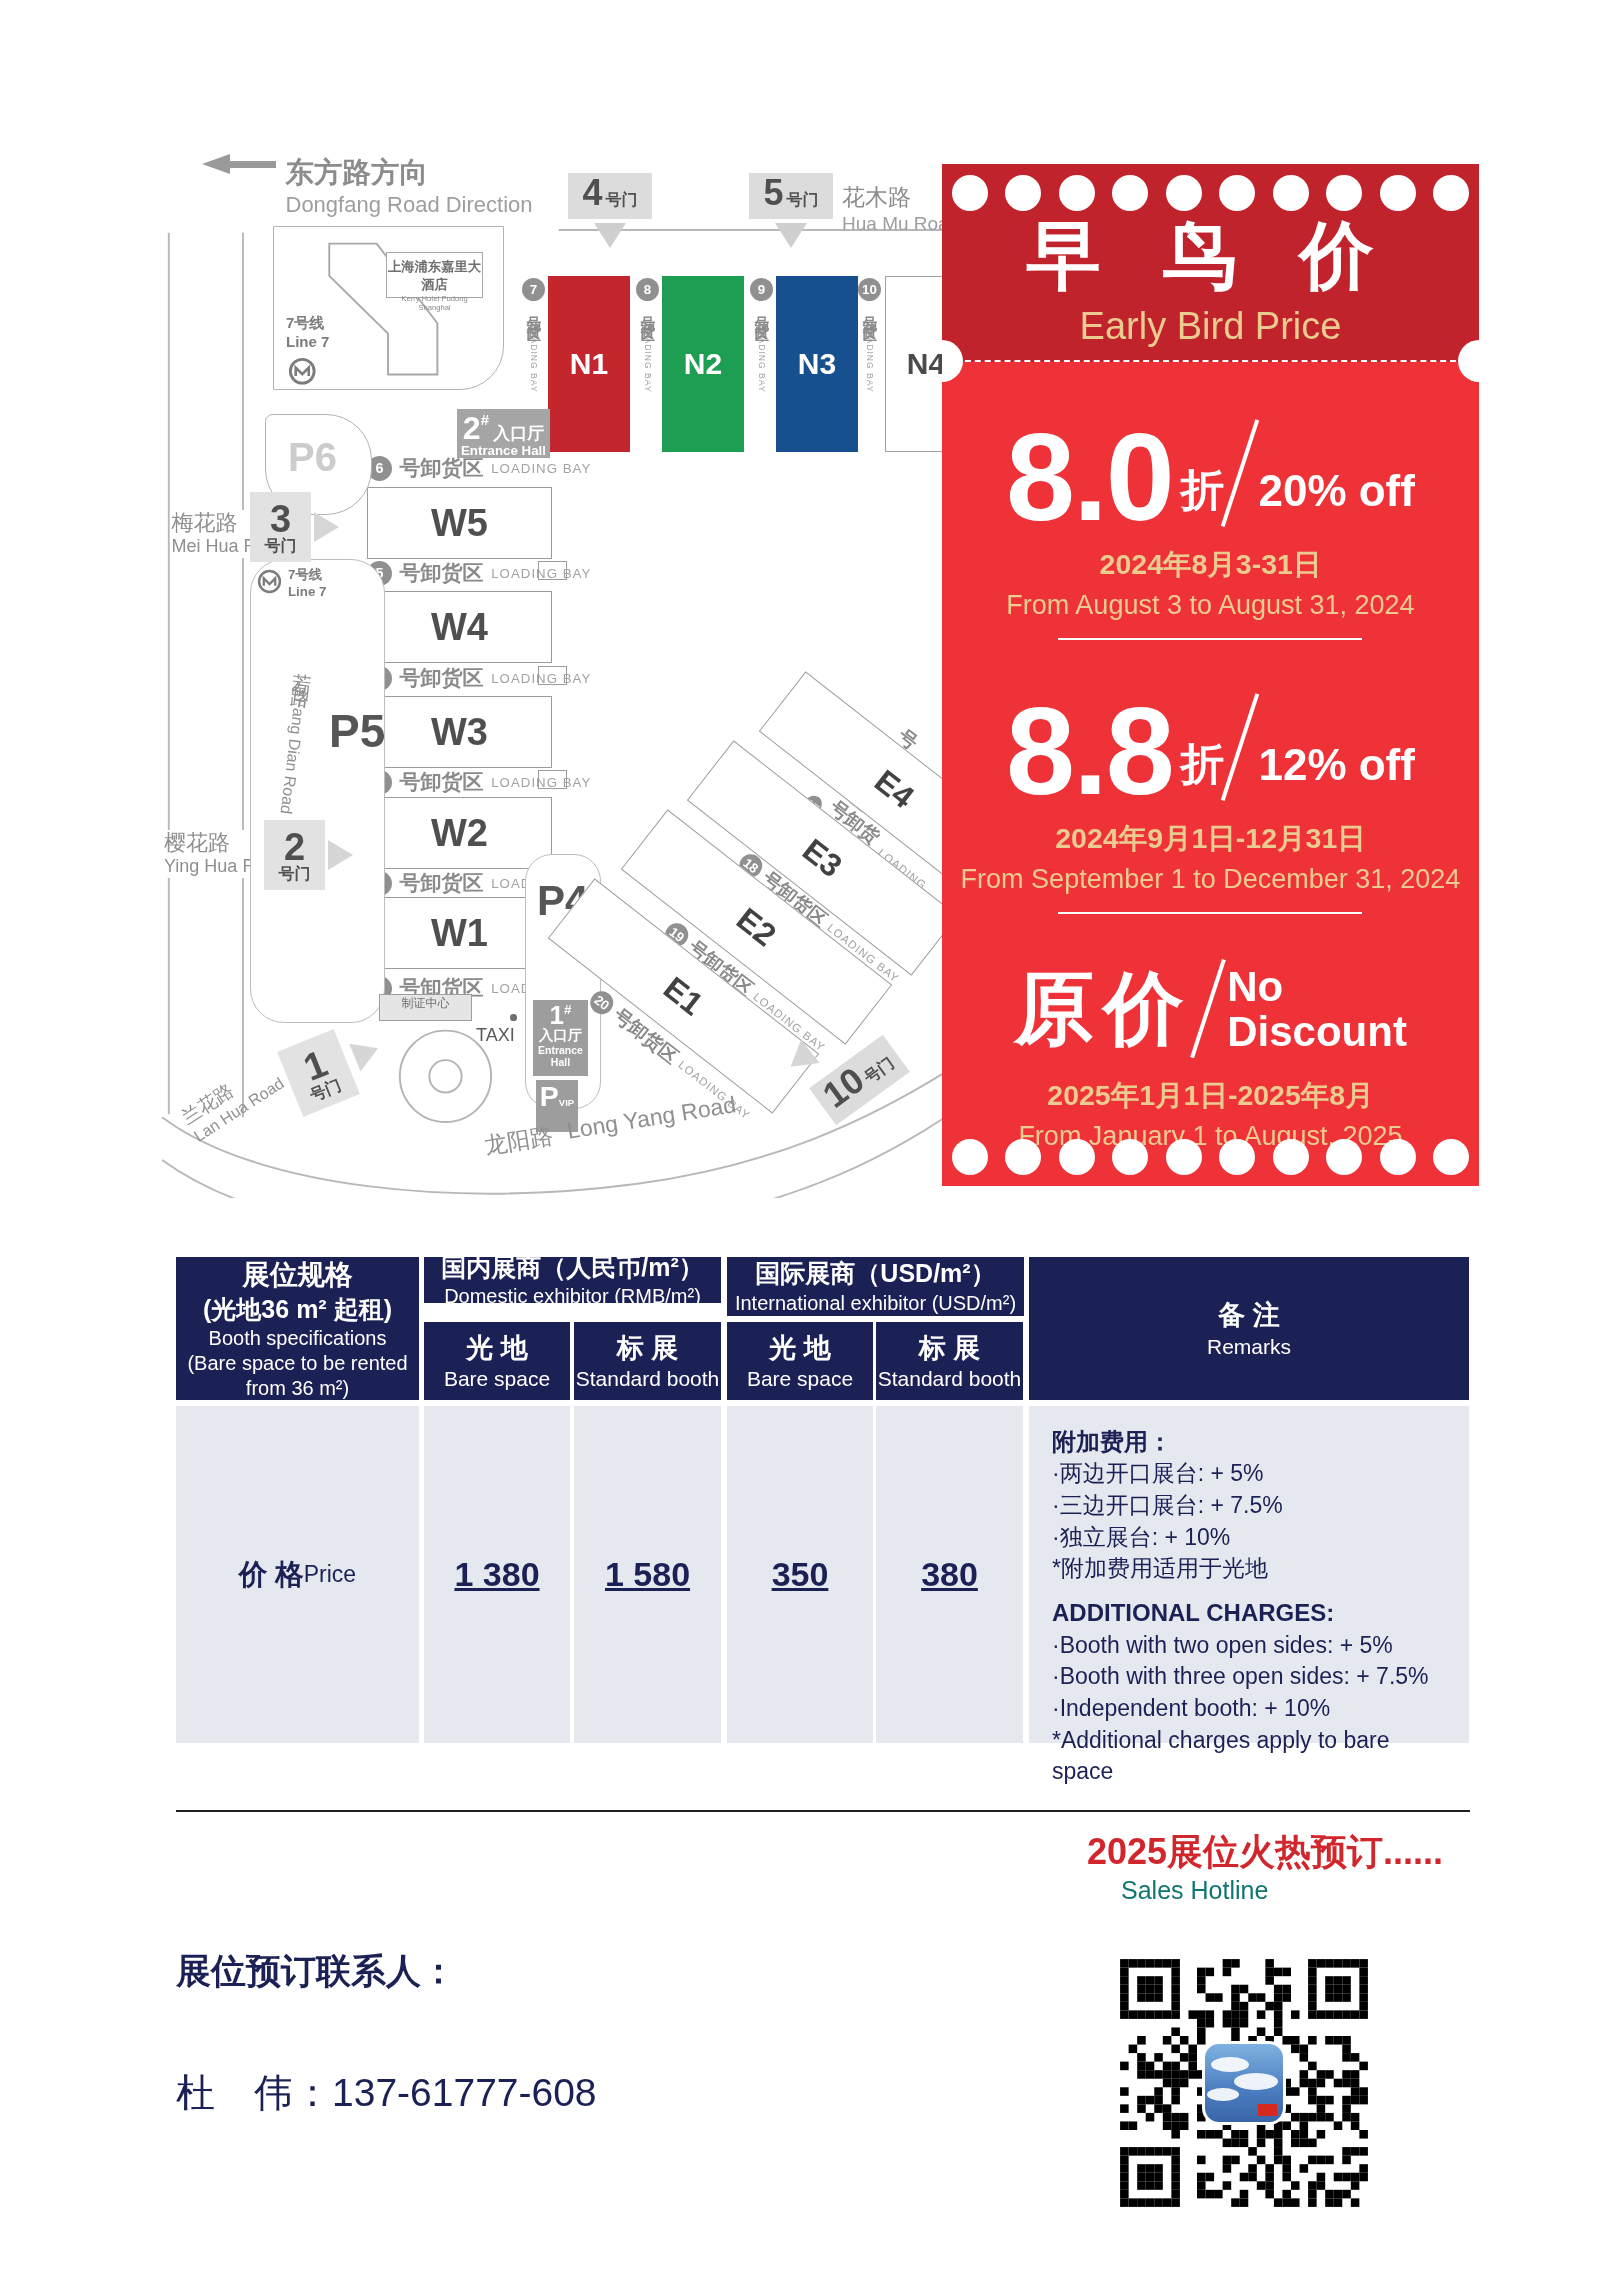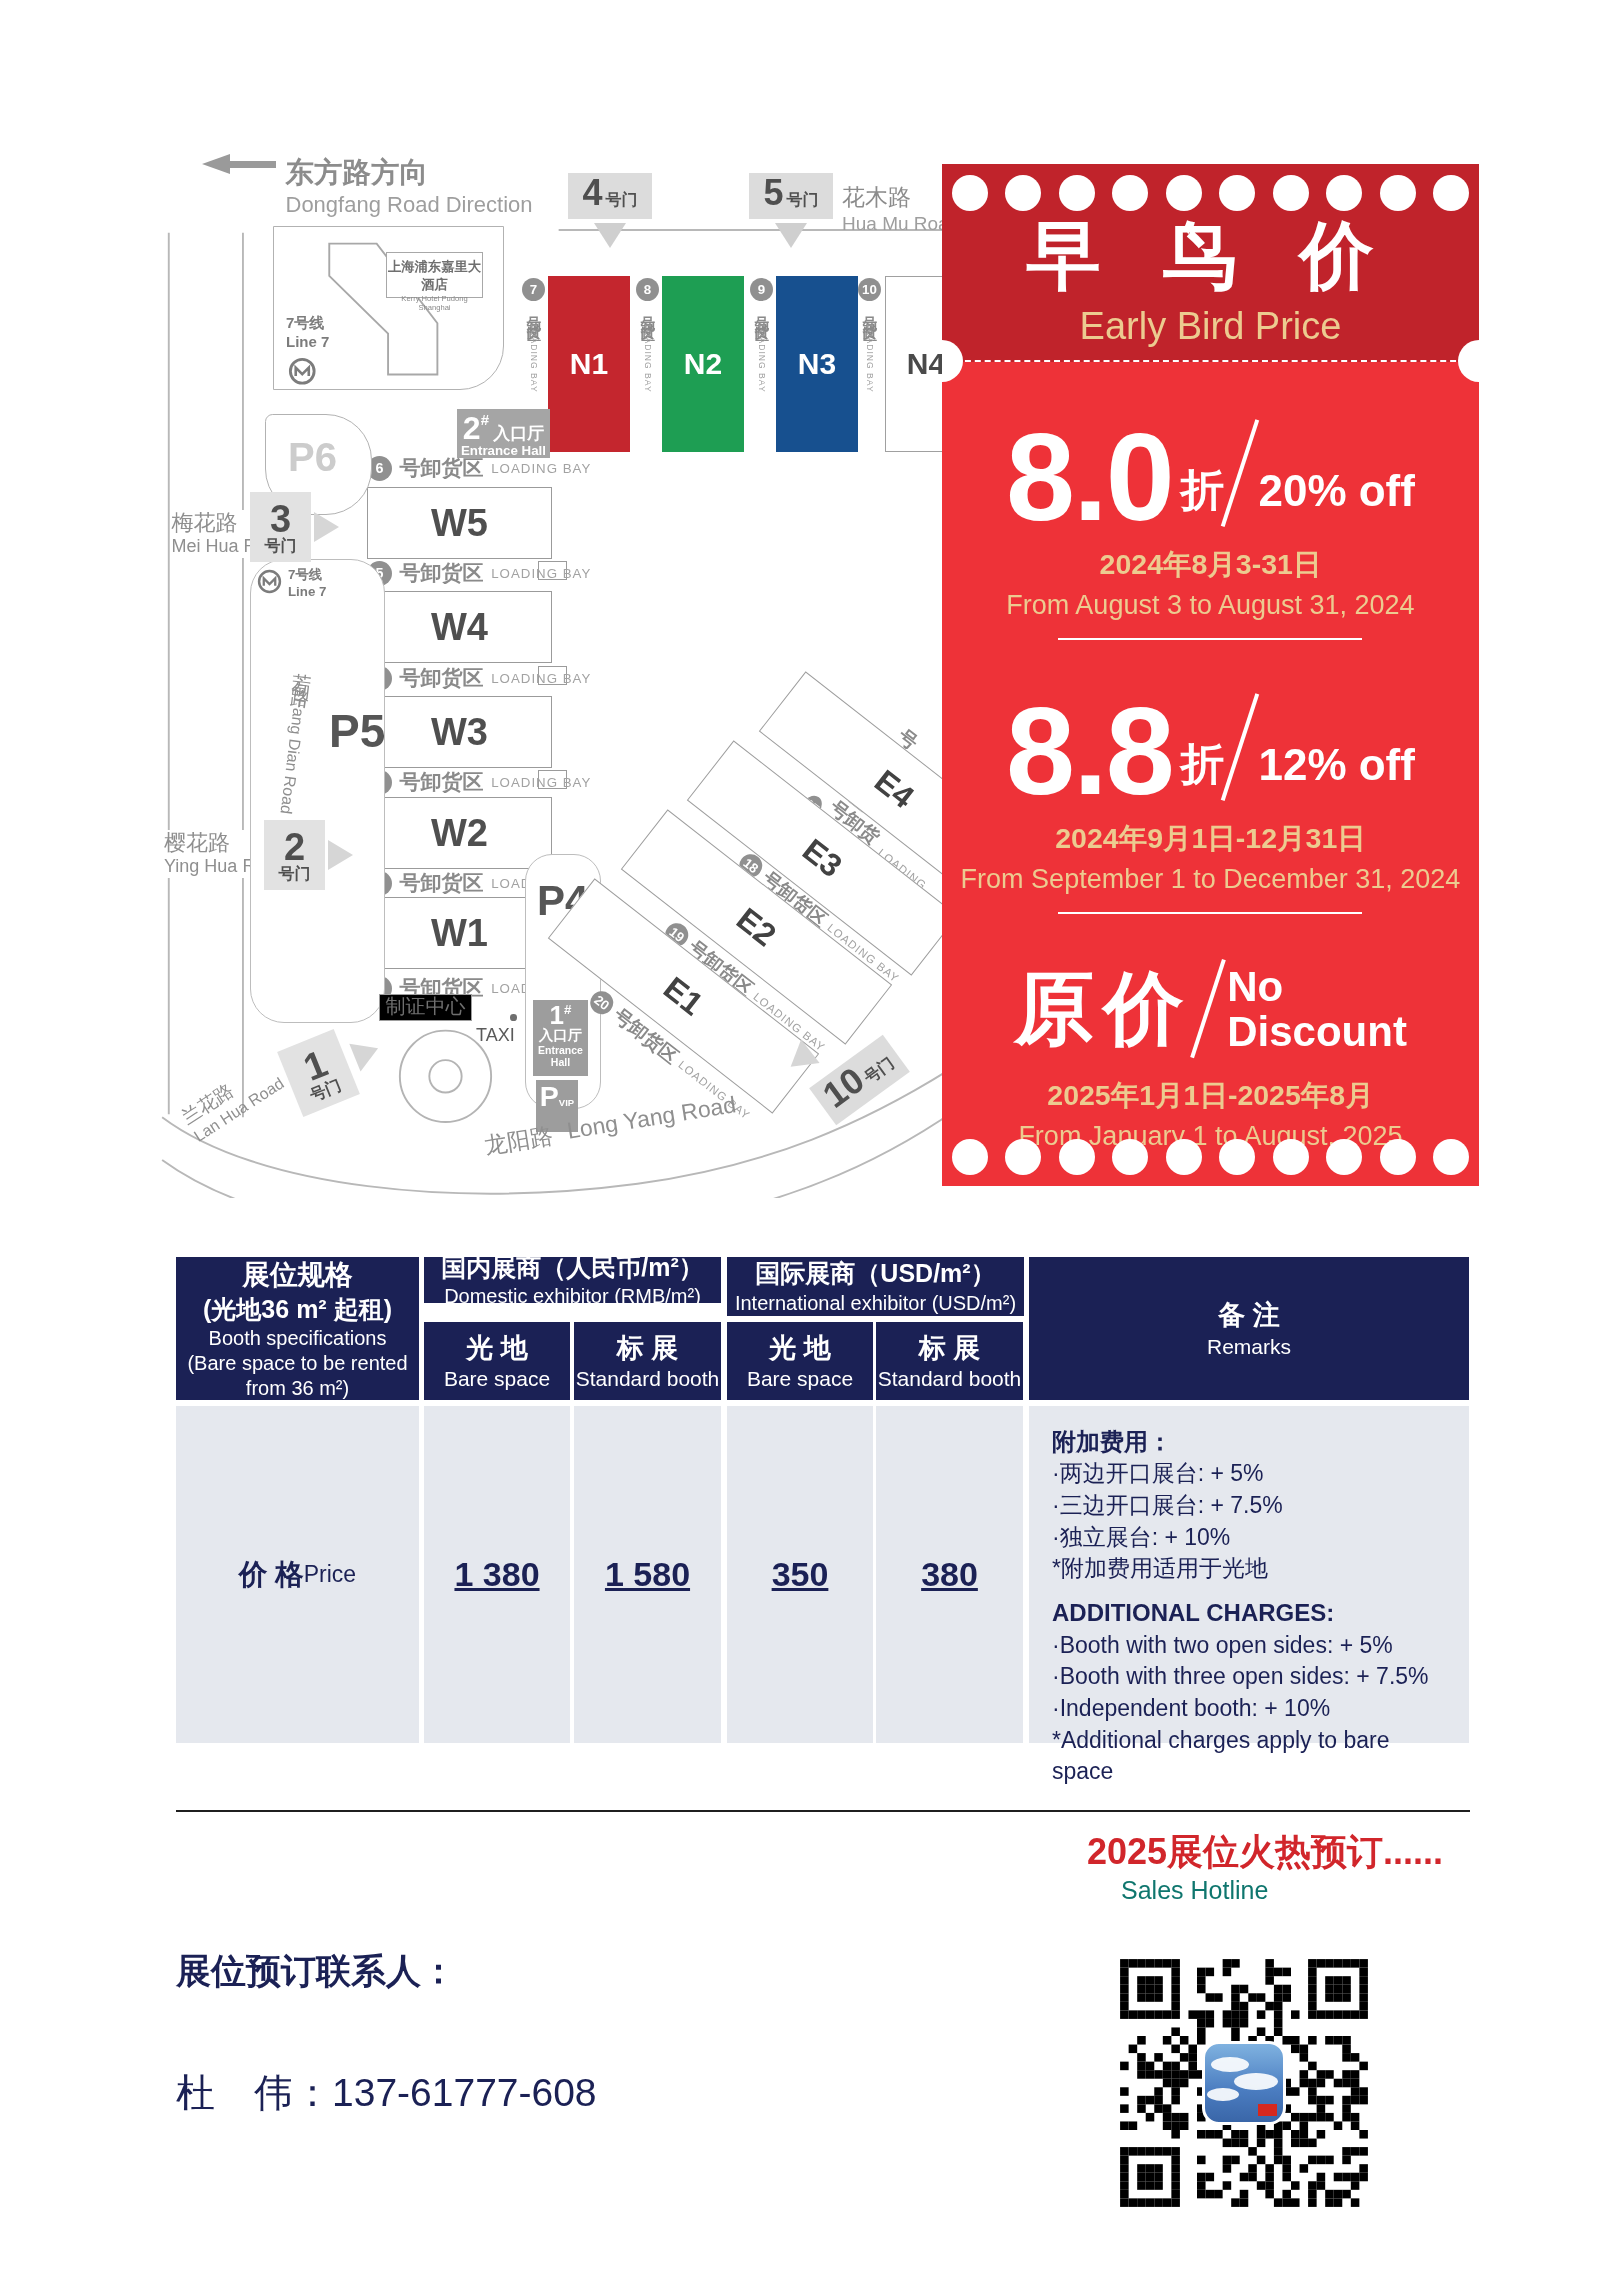--- a/index.html
+++ b/index.html
@@ -48,22 +48,22 @@
   .bayen{font-size:13.3px;color:#a2a2a2;letter-spacing:1px;}
   .tab{width:28.5px;height:19px;border:1.9px solid #9b9b9b;background:#fff;box-sizing:border-box;}
   .ebay{display:flex;align-items:center;gap:5.7px;transform-origin:left top;}
   .ebay .bayzh{font-size:19px;}
   .ebay .bayen{font-size:11.4px;}
   .entr2{background:#a5a5a5;color:#fff;width:93px;height:49px;text-align:center;line-height:1.1;padding-top:2.9px;box-sizing:border-box;}
   .entr1{background:#9d9d9d;color:#fff;width:55px;height:76px;text-align:center;line-height:1.15;padding-top:3.8px;box-sizing:border-box;}
   .pvip{background:#9d9d9d;color:#fff;width:42px;height:52px;text-align:center;}
   .roadlabel{font-size:21px;color:#8f8f8f;background:#fff;line-height:1.2;white-space:nowrap;}
   .pk{font-weight:bold;color:#565656;}
-  .zhizheng{border:1.9px solid #9e9e9e;background:#000000;font-size:20px;color:#6f6f6f;
-            display:flex;align-items:flex-end;justify-content:center;box-sizing:border-box;}
+  .zhizheng{border:1.9px solid #9e9e9e;background:#e5e5e5;font-size:12px;color:#6f6f6f;
+            display:flex;align-items:flex-start;justify-content:center;box-sizing:border-box;}
   
   #promo{left:942px;top:164px;width:537px;height:1022px;z-index:5;overflow:hidden;}
   .promo-head{position:absolute;left:0;top:0;right:0;height:198px;background:#c0232b;}
   .promo-body{position:absolute;left:0;top:198px;right:0;bottom:0;background:#ee3238;}
   .scallops{position:absolute;left:9.5px;right:9.5px;display:flex;justify-content:space-between;z-index:8;}
   .scallop{width:36px;height:36px;border-radius:50%;background:#fff;}
   .dashline{position:absolute;left:13.3px;right:13.3px;top:196px;border-top:2.9px dashed #fff;z-index:7;}
   .notch{position:absolute;width:42px;height:42px;border-radius:50%;background:#fff;top:176px;z-index:7;}
   .promo-zh{position:absolute;left:0;right:0;top:55px;text-align:center;color:#fff;
             font-size:74px;font-weight:bold;letter-spacing:21px;line-height:1;z-index:6;}

